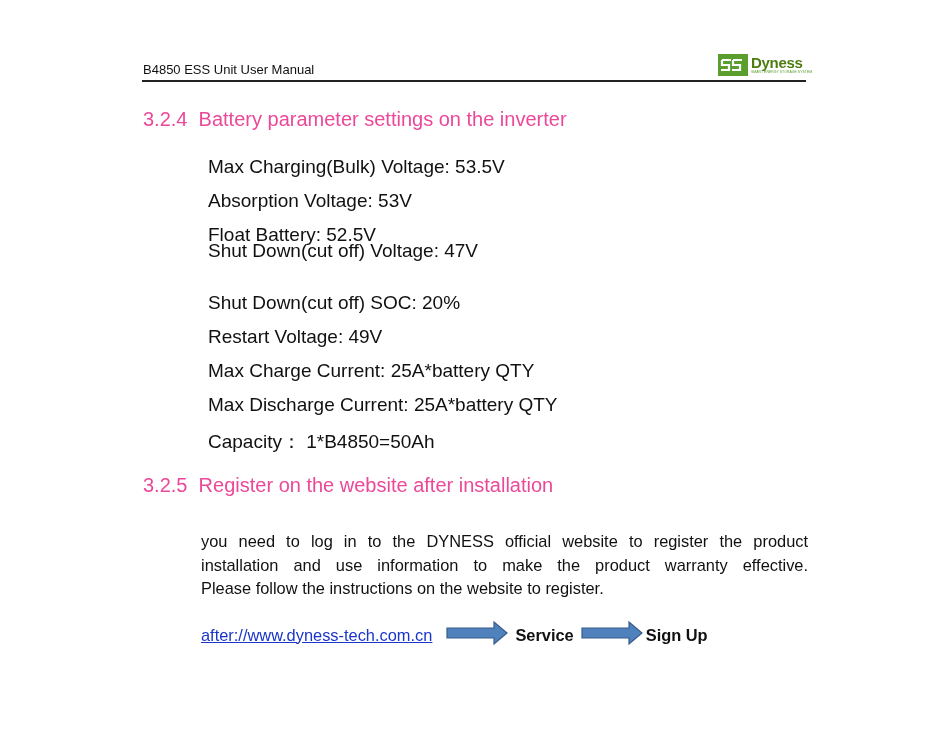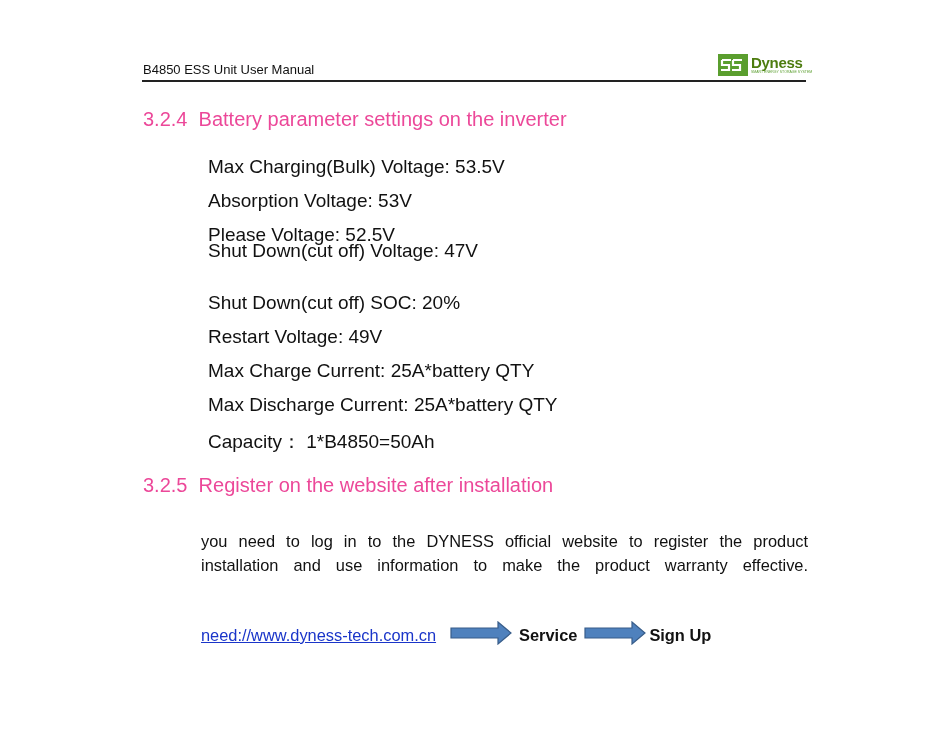--- a/index.html
+++ b/index.html
@@ -41,38 +41,39 @@
     </div>
   </div>
   <div class="header-rule"></div>
 </div>
 
 <div class="h2" style="top:108px;">3.2.4  Battery parameter settings on the inverter</div>
 
 <div>
   <div class="param" style="top:156px;">Max Charging(Bulk) Voltage: 53.5V</div>
   <div class="param" style="top:190px;">Absorption Voltage: 53V</div>
-  <div class="param" style="top:224px;">Please Voltage: 52.5V</div>
+  <div class="param" style="top:224px;">Float Battery: 52.5V</div>
   <div class="param" style="top:240px;text-align:center;">Shut Down(cut off) Voltage: 47V</div>
   <div class="param" style="top:292px;">Shut Down(cut off) SOC: 20%</div>
   <div class="param" style="top:326px;">Restart Voltage: 49V</div>
   <div class="param" style="top:360px;text-align:right;">Max Charge Current: 25A*battery QTY</div>
   <div class="param" style="top:394px;">Max Discharge Current: 25A*battery QTY</div>
   <div class="param" style="top:429px;">Capacity： 1*B4850=50Ah</div>
 </div>
 
 <div class="h2" style="top:474px;">3.2.5  Register on the website after installation</div>
 
 <div class="para">
   <div style="text-align:justify;text-align-last:justify;">you need to log in to the DYNESS official website to register the product</div>
   <div style="text-align:justify;text-align-last:justify;">installation and use information to make the product warranty effective.</div>
+  <div class="last">Please follow the instructions on the website to register.</div>
 </div>
 
 <div class="link-row">
-  <a class="link" href="#">need://www.dyness-tech.com.cn</a>
+  <a class="link" href="#">after://www.dyness-tech.com.cn</a>
   <span class="arrow" style="margin-left:14px;">
     <svg width="62" height="24" viewBox="0 0 62 24">
       <polygon points="1,7 48,7 48,1 61,12 48,23 48,17 1,17" fill="#4f81bd" stroke="#385d8a" stroke-width="1.2"></polygon>
     </svg>
   </span>
   <span class="step" style="margin-left:7px;">Service</span>
   <span class="arrow" style="margin-left:7px;">
     <svg width="62" height="24" viewBox="0 0 62 24">
       <polygon points="1,7 48,7 48,1 61,12 48,23 48,17 1,17" fill="#4f81bd" stroke="#385d8a" stroke-width="1.2"></polygon>
     </svg>

